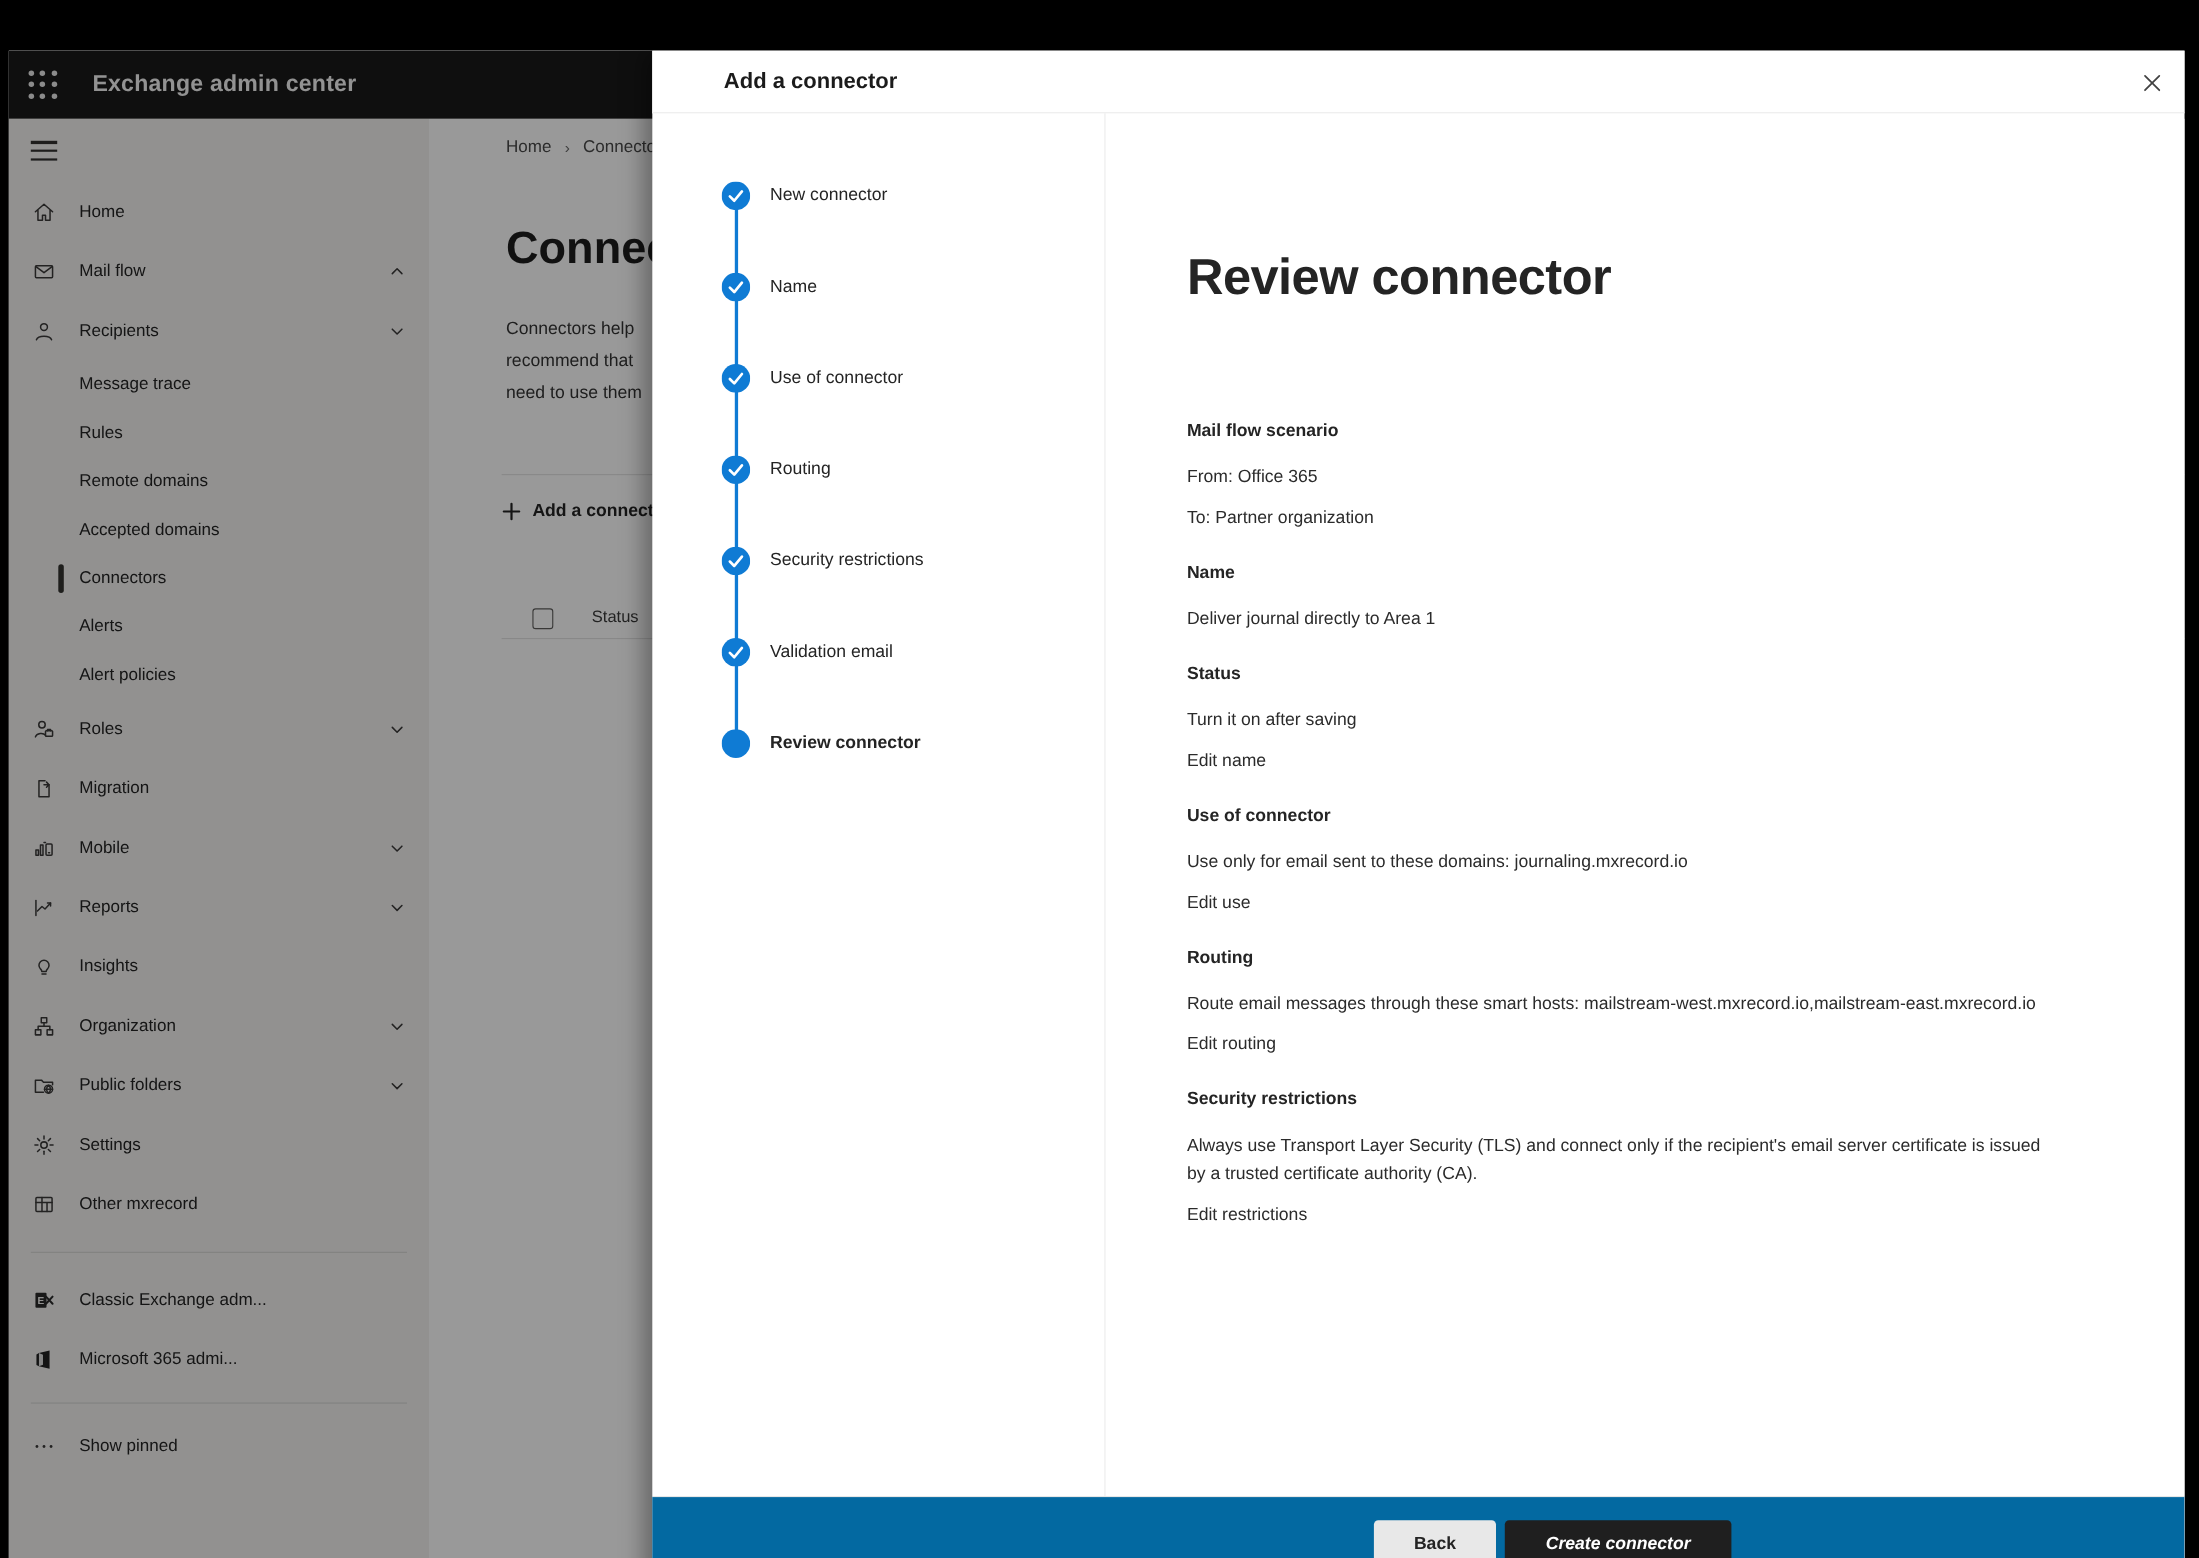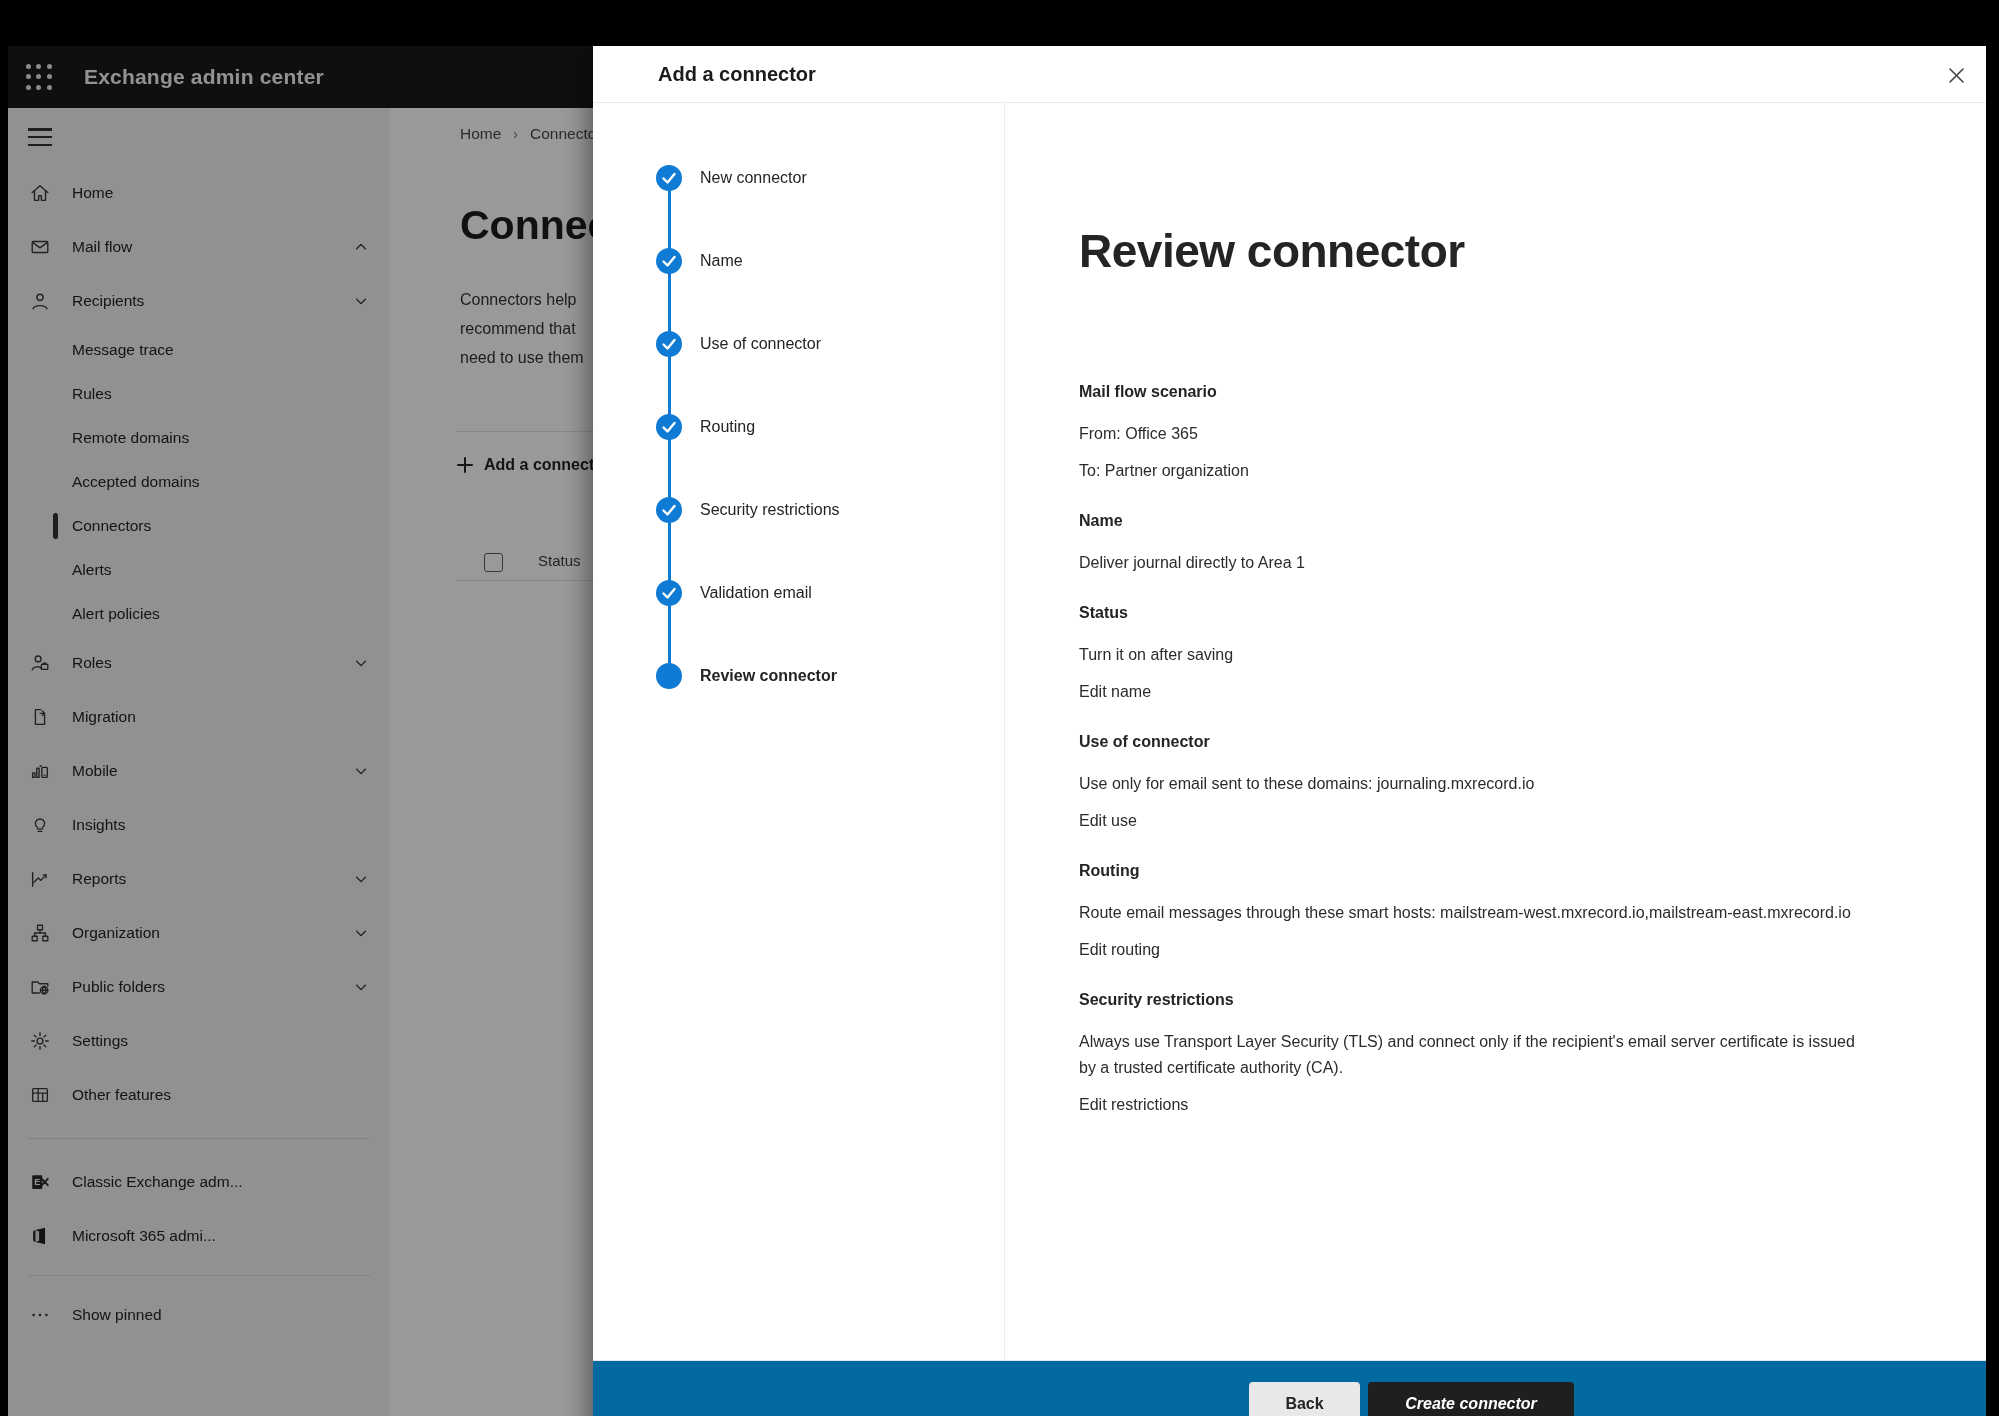--- a/index.html
+++ b/index.html
@@ -229,40 +229,40 @@
       <span class="nav-label">Mobile</span>
       <span class="nav-chevron">
             <svg width="14" height="14" viewBox="0 0 16 16">
               <path d="M3 6l5 5 5-5"></path>
             </svg>
           </span>
     </div>
     <div class="nav-item">
       <span class="nav-icon">
             <svg width="22" height="22" viewBox="0 0 24 24">
-              <path d="M8.5 14a5 5 0 1 1 7 0c-.9.8-1.3 1.5-1.3 2.5h-4.4c0-1-.4-1.7-1.3-2.5z"></path>
-              <path d="M10 19h4"></path>
-            </svg>
-          </span>
-      <span class="nav-label">Insights</span>
-    </div>
-    <div class="nav-item">
-      <span class="nav-icon">
-            <svg width="22" height="22" viewBox="0 0 24 24">
               <path d="M4 5v15"></path>
               <path d="M5.5 15.5l4.5-4.5 3 2.5 5.5-6"></path>
               <path d="M15.5 7.5H18.5V10.5"></path>
             </svg>
           </span>
       <span class="nav-label">Reports</span>
       <span class="nav-chevron">
             <svg width="14" height="14" viewBox="0 0 16 16">
               <path d="M3 6l5 5 5-5"></path>
             </svg>
           </span>
+    </div>
+    <div class="nav-item">
+      <span class="nav-icon">
+            <svg width="22" height="22" viewBox="0 0 24 24">
+              <path d="M8.5 14a5 5 0 1 1 7 0c-.9.8-1.3 1.5-1.3 2.5h-4.4c0-1-.4-1.7-1.3-2.5z"></path>
+              <path d="M10 19h4"></path>
+            </svg>
+          </span>
+      <span class="nav-label">Insights</span>
     </div>
     <div class="nav-item">
       <span class="nav-icon">
             <svg width="22" height="22" viewBox="0 0 24 24">
               <rect x="9.3" y="3.5" width="5.4" height="5"></rect>
               <rect x="3.5" y="15.5" width="5.4" height="5"></rect>
               <rect x="15.1" y="15.5" width="5.4" height="5"></rect>
               <path d="M12 8.5v3.5M6.2 15.5V12h11.6v3.5"></path>
             </svg>
           </span>
@@ -306,21 +306,21 @@
           </span>
       <span class="nav-label">Settings</span>
     </div>
     <div class="nav-item">
       <span class="nav-icon">
             <svg width="22" height="22" viewBox="0 0 24 24">
               <rect x="4" y="5" width="16" height="14" rx="1"></rect>
               <path d="M4 10h16M10 5v14M15 10v9"></path>
             </svg>
           </span>
-      <span class="nav-label">Other features</span>
+      <span class="nav-label">Other mxrecord</span>
     </div>
 
     <div class="nav-divider"></div>
 
     <div class="nav-item">
       <span class="nav-icon">
             <svg width="22" height="22" viewBox="0 0 24 24">
               <rect x="3.5" y="4.5" width="11" height="15" rx="1" fill="#2b2b2b" stroke="none"></rect>
               <text x="9" y="15.5" font-size="10" font-weight="bold" fill="#f3f2f1" text-anchor="middle" stroke="none" font-family="Liberation Sans, sans-serif">E</text>
               <path d="M14 8.5l6.5 7M20.5 8.5l-6.5 7" stroke="#2b2b2b" stroke-width="2"></path>

